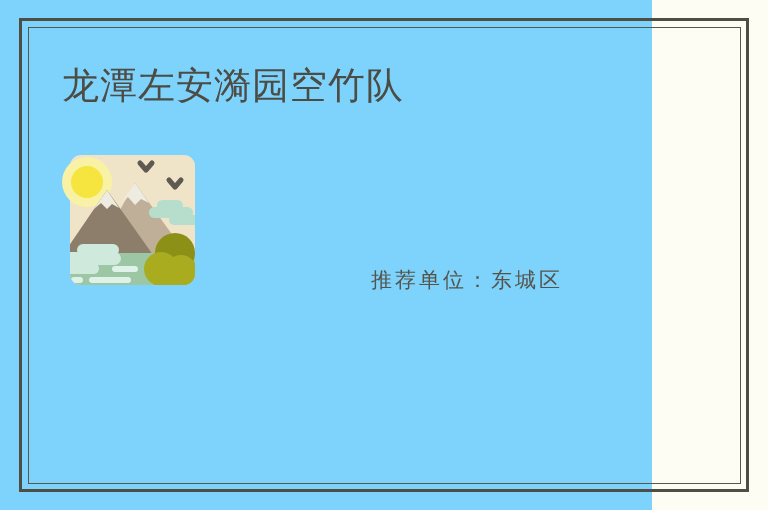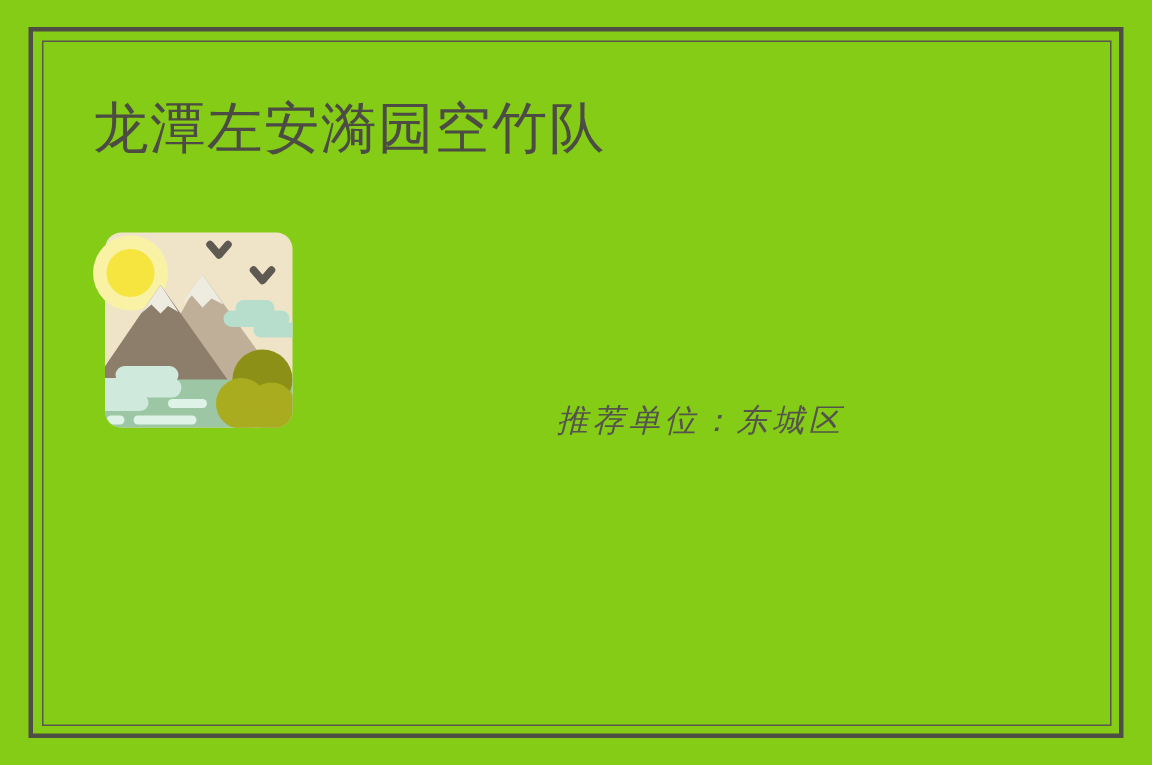--- a/index.html
+++ b/index.html
@@ -10,23 +10,23 @@
   body {
     width: 768px;
     height: 510px;
     background: #fdfdf4;
     font-family: "Liberation Sans", "DejaVu Sans", sans-serif;
     overflow: hidden;
   }
 
   #page {
     position: relative;
-    width: 768px;
+    width: 652px;
     height: 510px;
-    background: #84cc16;
+    background: #7dd3fc;
     box-sizing: border-box;
   }
 
   
   .frame-outer {
     position: absolute;
     left: 19px;
     top: 18px;
     width: 730px;
     height: 474px;
@@ -82,21 +82,20 @@
     font-family: "LiSu", "STKaiti", "Liberation Serif", "DejaVu Serif", serif;
     font-size: 21px;
     line-height: 48px;
     letter-spacing: 3px;
     text-align: center;
     white-space: pre-wrap;
     word-break: break-all;
   }
   .info-line {
     display: block;
-    font-style: italic;
     text-align: center;
   }
   .info-line.l1 { text-indent: 0; }
 </style>
 </head>
 <body>
 
 <div id="page">
 
   <div class="frame-outer"></div>

